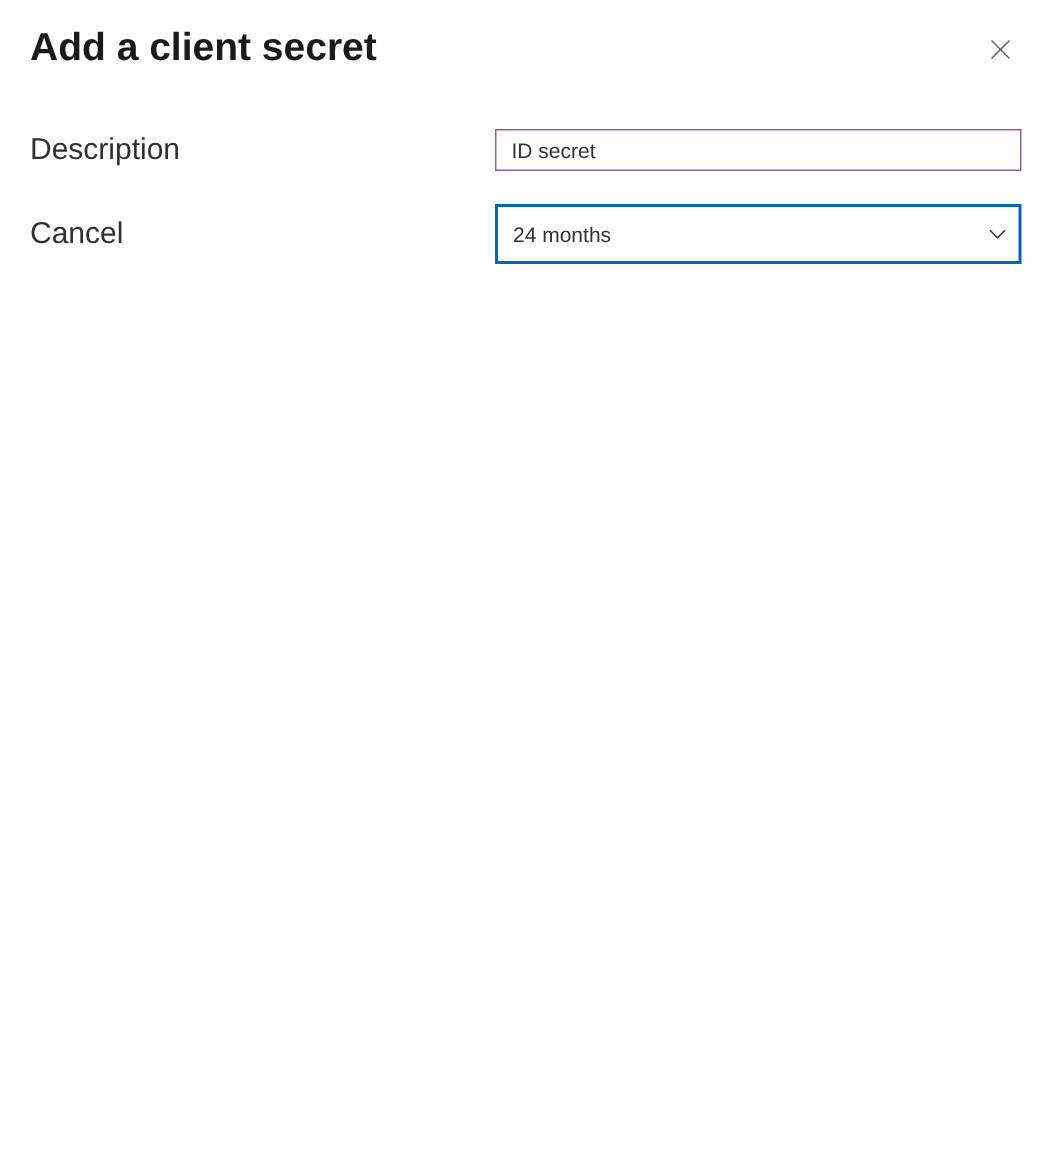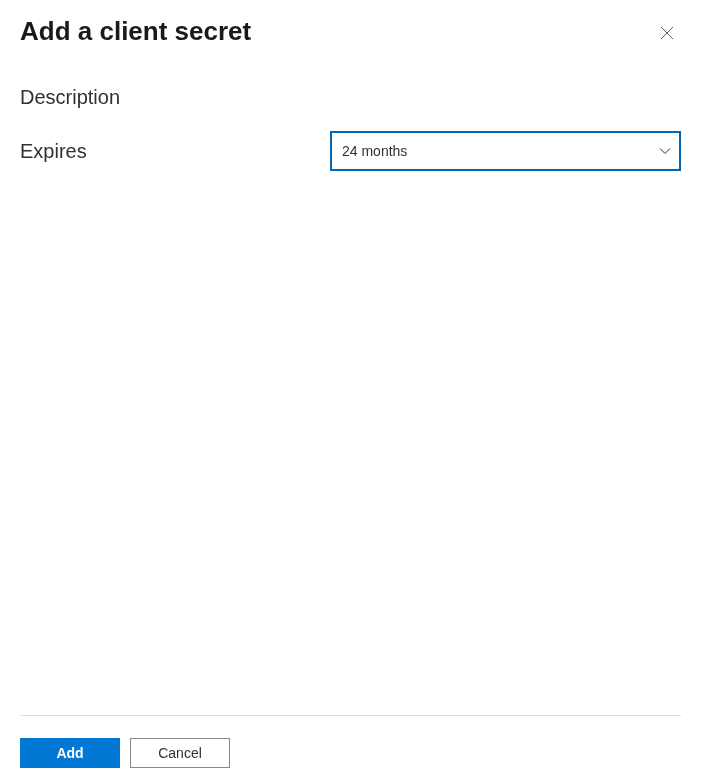--- a/index.html
+++ b/index.html
@@ -142,36 +142,35 @@
           <line x1="1" y1="1" x2="13" y2="13"></line>
           <line x1="13" y1="1" x2="1" y2="13"></line>
         </svg>
       </span>
     </div>
   </div>
 
   <div class="form-body">
     <div class="form-row">
       <div class="field-label">Description</div>
+      <div class="field-control">
+        <input type="text" class="text-input" value="ID secret" style="">
+      </div>
     </div>
 
     <div class="form-row">
-      <div class="field-label">Expires</div>
+      <div class="field-label">Cancel</div>
       <div class="field-control">
         <div class="select-wrap">
           <div class="select-input">
             <span>24 months</span>
           </div>
           <span class="chevron">
             <svg viewBox="0 0 12 8" fill="none" stroke="currentColor" stroke-width="1">
               <polyline points="1,1.5 6,6.5 11,1.5"></polyline>
             </svg>
           </span>
         </div>
       </div>
     </div>
   </div>
 
-  <div class="footer">
-    <button class="btn btn-primary">Add</button>
-    <button class="btn">Cancel</button>
-  </div>
 </div>
 
 </body></html>

